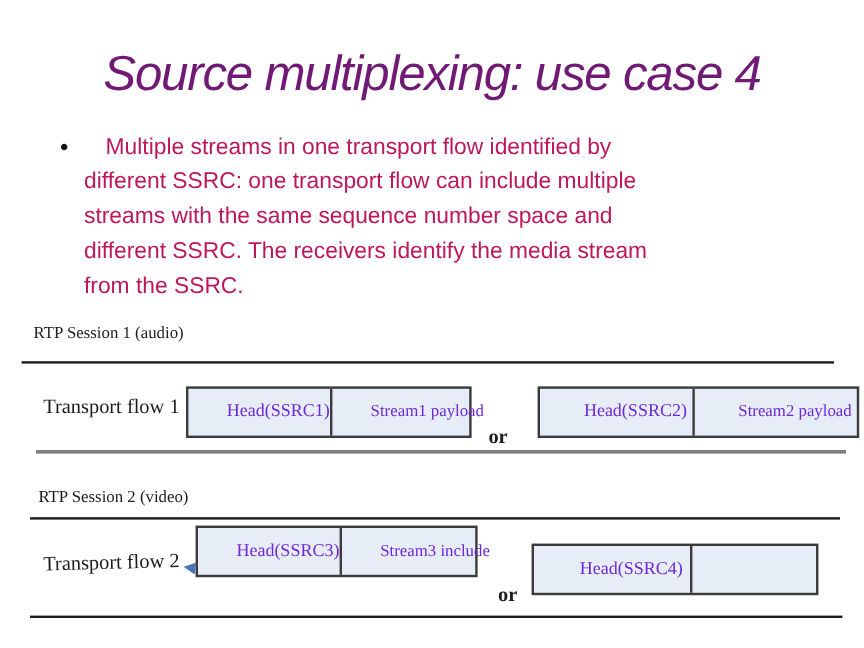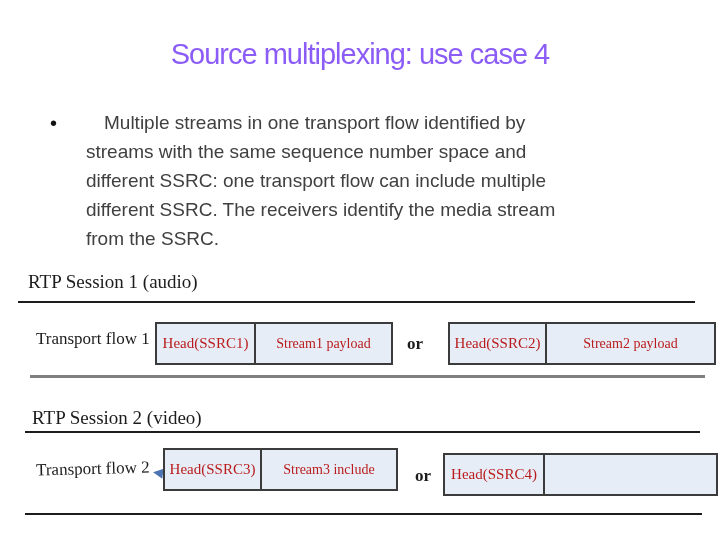--- a/index.html
+++ b/index.html
@@ -18,57 +18,57 @@
   }
 
   
   .title {
     position: absolute;
     top: 38px;
     left: 0;
     width: 100%;
     margin: 0;
     text-align: center;
-    font-size: 29px;
+    font-size: 41px;
     font-weight: 400;
     letter-spacing: -1px;
-    color: #8b5cf6;
+    color: #701a75;
     font-family: "Liberation Sans", sans-serif;
+    font-style: italic;
   }
 
   
   .bullet-marker {
     position: absolute;
     left: 50px;
     top: 109px;
     font-size: 20px;
     line-height: 29px;
     color: #111111;
   }
   .bullet-text {
     position: absolute;
     left: 70px;
     top: 108px;
     width: 560px;
     font-size: 19px;
     line-height: 29px;
-    color: #404040;
-    margin-left: 16px;
+    color: #be185d;
   }
   .bullet-line { display: block; }
   .bullet-line.first { text-indent: 18px; }
 
   
   .session-label, .flow-label, .or-label, .pkt {
     font-family: "Liberation Serif", serif;
     color: #1c1c1c;
   }
   .session-label {
     position: absolute;
-    font-size: 19px;
+    font-size: 14px;
   }
   .session-label.s1 { left: 28px; top: 271px; }
   .session-label.s2 { left: 32px; top: 407px; text-align: center; }
 
   .flow-label {
     position: absolute;
     font-size: 17px;
   }
   .flow-label.f1 { left: 36px; top: 329px; }
   .flow-label.f2 { left: 36px; top: 459px; transform: rotate(-1.5deg); }
@@ -91,41 +91,43 @@
     box-sizing: border-box;
     background: var(--box-fill, #e7edf7);
     border: 2px solid var(--box-border, #3b3b3b);
   }
   .pkt-head, .pkt-payload {
     display: flex;
     align-items: center;
     justify-content: center;
     box-sizing: border-box;
     white-space: nowrap;
-    color: #b91c1c;
+    color: #6d28d9;
+    margin-left: 32px;
   }
   .pkt-head {
     border-right: 2px solid var(--box-border, #3b3b3b);
     font-size: 15px;
   }
   .pkt-payload { flex: 1; font-size: 14px; }
 
   .pkt.p1a { left: 155px; top: 322px; width: 238px; }
   .pkt.p1a .pkt-head { width: 99px; }
   .pkt.p1b { left: 448px; top: 322px; width: 268px; }
   .pkt.p1b .pkt-head { width: 97px; }
-  .pkt.p2a { left: 163px; top: 448px; width: 235px; }
+  .pkt.p2a { left: 163px; top: 438px; width: 235px; }
   .pkt.p2a .pkt-head { width: 97px; }
-  .pkt.p2b { left: 443px; top: 453px; width: 275px; gap: 40px; }
+  .pkt.p2b { left: 443px; top: 453px; width: 239px; gap: 40px; }
   .pkt.p2b .pkt-head { width: 100px; }
 
   .or-label {
     position: absolute;
     font-size: 17px;
     font-weight: bold;
+    margin-top: 20px;
   }
   .or-label.o1 { left: 407px; top: 334px; }
   .or-label.o2 { left: 415px; top: 466px; }
 
   .arrow-left {
     position: absolute;
     left: 153px;
     top: 468px;
     width: 0;
     height: 0;
@@ -138,22 +140,22 @@
 </head>
 <body>
 
 <div class="slide">
 
   <h1 class="title">Source multiplexing: use case 4</h1>
 
   <span class="bullet-marker">•</span>
   <div class="bullet-text">
     <span class="bullet-line first">Multiple streams in one transport flow identified by</span>
+    <span class="bullet-line">different SSRC: one transport flow can include multiple</span>
     <span class="bullet-line">streams with the same sequence number space and</span>
-    <span class="bullet-line">different SSRC: one transport flow can include multiple</span>
     <span class="bullet-line">different SSRC. The receivers identify the media stream</span>
     <span class="bullet-line">from the SSRC.</span>
   </div>
 
   <div class="session-label s1">RTP Session 1 (audio)</div>
   <div class="rule r1"></div>
 
   <div class="flow-label f1">Transport flow 1</div>
 
   <div class="pkt p1a">

